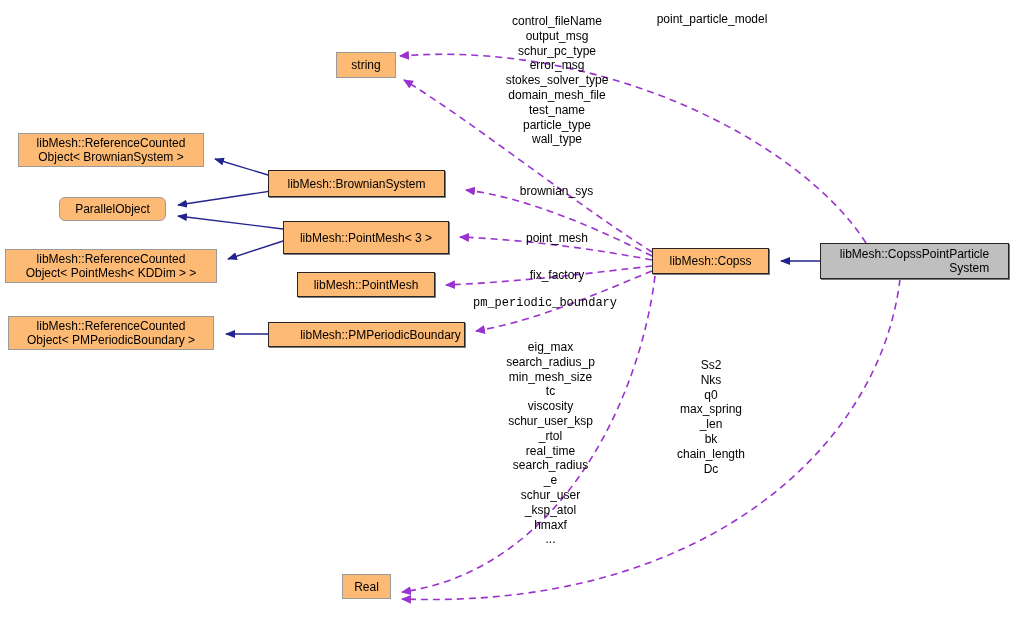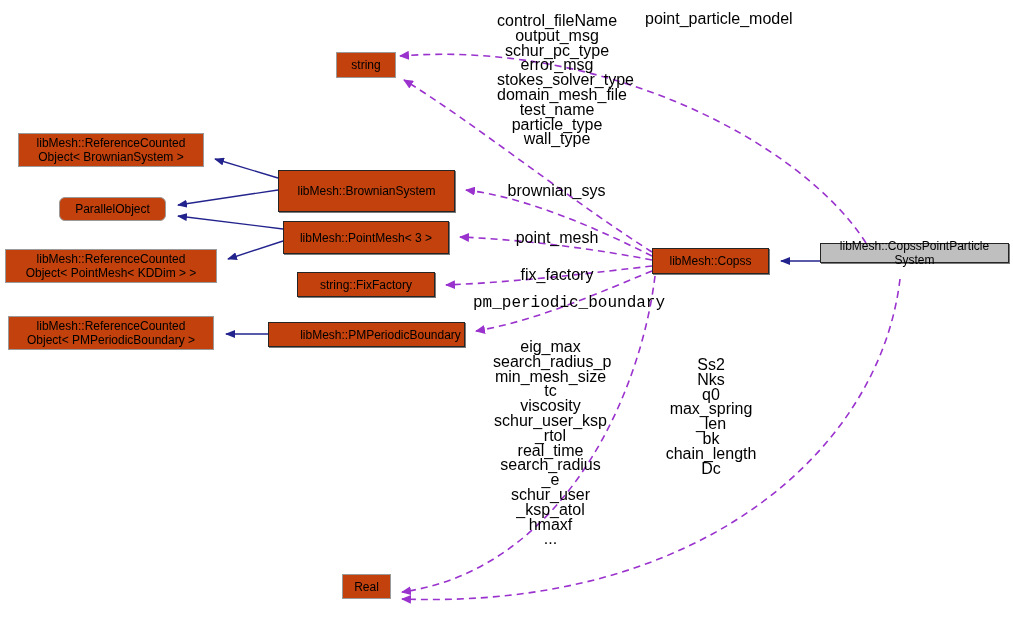--- a/index.html
+++ b/index.html
@@ -25,39 +25,39 @@
   .node-box {
     position: absolute;
     box-sizing: border-box;
     display: flex;
     align-items: center;
     justify-content: center;
     text-align: center;
     font-size: 12px;
     line-height: 14px;
     color: #000000;
-    background: #c2410c;
+    background: #fdba74;
     white-space: pre-line;
     padding: 0 4px;
   }
   .node-box.plain {
     border: 1px solid #9a9a9a;
   }
   .node-box.linked {
     border: 1px solid #252525;
     box-shadow: 1px 1px 0 0 #7a7a7a;
   }
   .node-box.current {
     border: 1px solid #252525;
     background: #bfbfbf;
     box-shadow: 1px 1px 0 0 #7a7a7a;
   }
   .edge-label {
     position: absolute;
-    font-size: 16px;
+    font-size: 12px;
     line-height: 14.8px;
     color: #000000;
     text-align: center;
     white-space: pre-line;
     pointer-events: none;
   }
 </style>
 </head>
 <body>
 
@@ -96,26 +96,26 @@
 
   <div id="nodes-container">
       <div class="node-box plain" style="left: 336px; top: 52px; width: 60px; height: 26px;">string</div>
       <div class="node-box plain" style="left: 18px; top: 133px; width: 186px; height: 34px;">libMesh::ReferenceCounted
 Object&lt; BrownianSystem &gt;</div>
       <div class="node-box plain" style="left: 59px; top: 197px; width: 107px; height: 24px; border-radius: 6px;">ParallelObject</div>
       <div class="node-box plain" style="left: 5px; top: 249px; width: 212px; height: 34px;">libMesh::ReferenceCounted
 Object&lt; PointMesh&lt; KDDim &gt; &gt;</div>
       <div class="node-box plain" style="left: 8px; top: 316px; width: 206px; height: 34px;">libMesh::ReferenceCounted
 Object&lt; PMPeriodicBoundary &gt;</div>
-      <div class="node-box linked" style="left: 278px; top: 170px; width: 177px; height: 42px;">libMesh::BrownianSystem</div>
+      <div class="node-box linked" style="left: 268px; top: 170px; width: 177px; height: 27px;">libMesh::BrownianSystem</div>
       <div class="node-box linked" style="left: 283px; top: 221px; width: 166px; height: 33px;">libMesh::PointMesh&lt; 3 &gt;</div>
-      <div class="node-box linked" style="left: 297px; top: 272px; width: 138px; height: 25px;">string::FixFactory</div>
+      <div class="node-box linked" style="left: 297px; top: 272px; width: 138px; height: 25px;">libMesh::PointMesh</div>
       <div class="node-box linked" style="left: 268px; top: 322px; width: 197px; height: 25px; padding-left: 32px;">libMesh::PMPeriodicBoundary</div>
       <div class="node-box linked" style="left: 652px; top: 248px; width: 117px; height: 26px; text-align: right;">libMesh::Copss</div>
-      <div class="node-box current" style="left: 820px; top: 243px; width: 189px; height: 20px;">libMesh::CopssPointParticle
+      <div class="node-box current" style="left: 820px; top: 243px; width: 189px; height: 36px; text-align: right;">libMesh::CopssPointParticle
 System</div>
       <div class="node-box plain" style="left: 342px; top: 574px; width: 49px; height: 25px;">Real</div>
     </div>
 
   <div id="labels-container">
       <div class="edge-label" style="left: 497px; top: 14px; width: 120px;">control_fileName
 output_msg
 schur_pc_type
 error_msg
 stokes_solver_type

